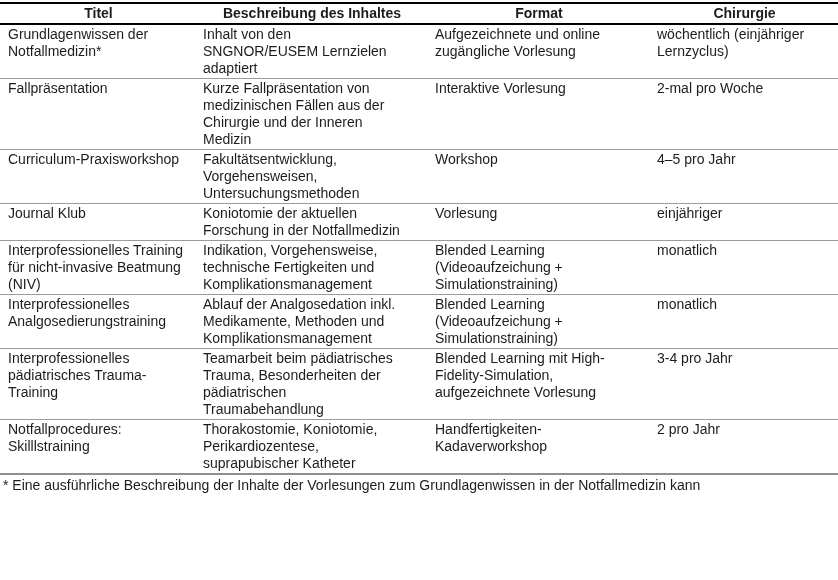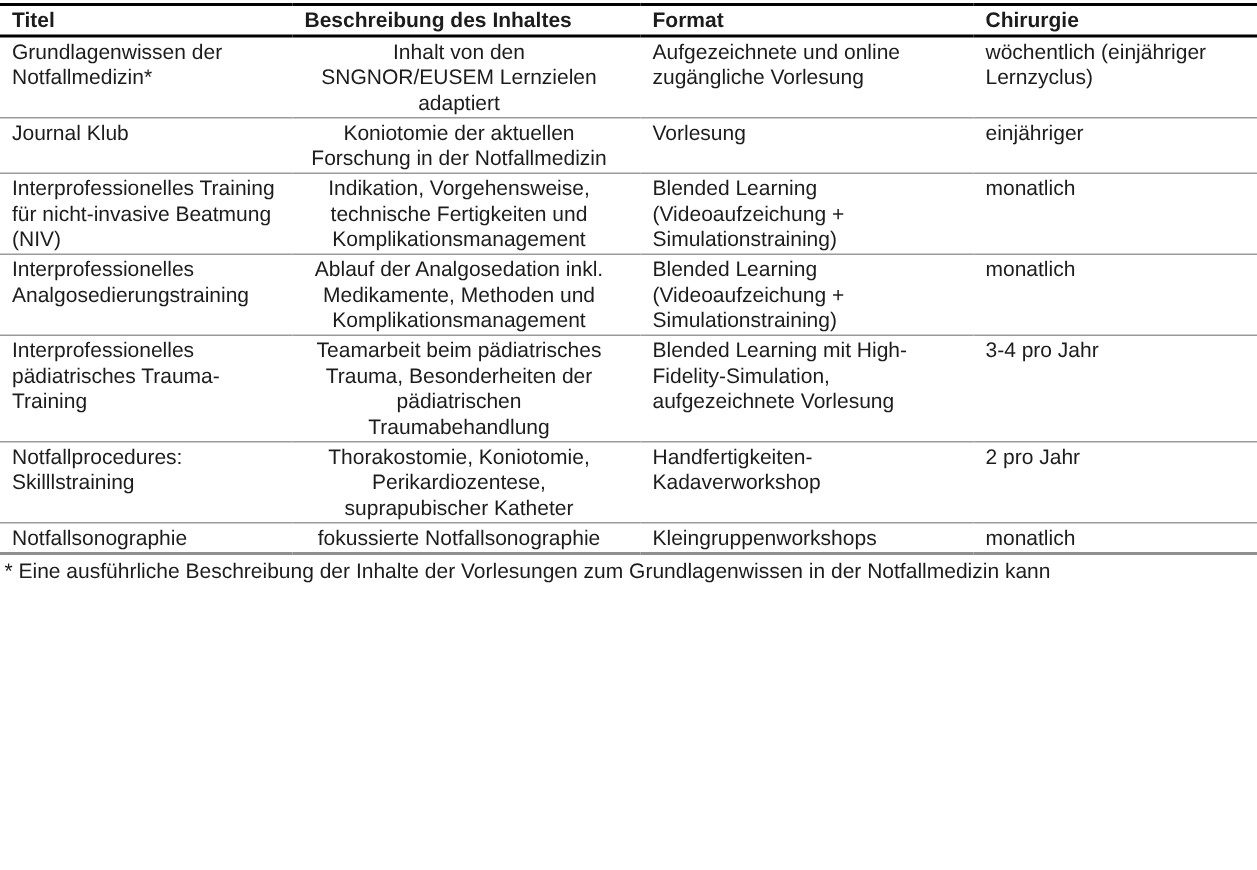--- a/index.html
+++ b/index.html
@@ -7,32 +7,32 @@
     width:838px;height:580px;overflow:hidden;
     background:#ffffff;color:#1c1c1c;
     font-family:"Liberation Sans","DejaVu Sans",sans-serif;
   }
   .page{padding-top:2px;}
   table.edu{
     border-collapse:collapse;table-layout:fixed;
     width:838px;font-size:14px;line-height:17px;
   }
   table.edu th{
-    font-weight:bold;text-align:left;vertical-align:top;
+    font-weight:bold;text-align:center;vertical-align:top;
     border-top:2px solid #000000;border-bottom:2px solid #000000;
     padding:1px 6px 1px 8px;
   }
   table.edu td{
     vertical-align:top;
     border-bottom:1px solid #9b9b9b;
     padding:1px 6px 1px 8px;
     margin-top:28px;
   }
   table.edu td:nth-child(1){padding-right:8px;}
-  table.edu td:nth-child(2){padding-right:18px;text-align:center;}
+  table.edu td:nth-child(2){padding-right:18px;}
   table.edu tbody tr:last-child td{border-bottom:2px solid #8f8f8f;}
   .footnote{
     font-size:14px;line-height:17px;
     padding:2px 8px 0 3px;
   }
 </style>
 </head>
 <body>
 
 <div class="page">
@@ -52,20 +52,32 @@
       </tr>
     </thead>
     <tbody>
       <tr>
         <td>Grundlagenwissen der Notfallmedizin*</td>
         <td>Inhalt von den SNGNOR/EUSEM Lernzielen adaptiert</td>
         <td>Aufgezeichnete und online zugängliche Vorlesung</td>
         <td>wöchentlich (einjähriger Lernzyclus)</td>
       </tr>
       <tr>
+        <td>Fallpräsentation</td>
+        <td>Kurze Fallpräsentation von medizinischen Fällen aus der Chirurgie und der Inneren Medizin</td>
+        <td>Interaktive Vorlesung</td>
+        <td>2-mal pro Woche</td>
+      </tr>
+      <tr>
+        <td>Curriculum-Praxisworkshop</td>
+        <td>Fakultätsentwicklung, Vorgehensweisen, Untersuchungsmethoden</td>
+        <td>Workshop</td>
+        <td>4–5 pro Jahr</td>
+      </tr>
+      <tr>
         <td>Journal Klub</td>
         <td>Koniotomie der aktuellen Forschung in der Notfallmedizin</td>
         <td>Vorlesung</td>
         <td>einjähriger</td>
       </tr>
       <tr>
         <td>Interprofessionelles Training für nicht-invasive Beatmung (NIV)</td>
         <td>Indikation, Vorgehensweise, technische Fertigkeiten und Komplikationsmanagement</td>
         <td>Blended Learning (Videoaufzeichung + Simulationstraining)</td>
         <td>monatlich</td>
@@ -81,26 +93,20 @@
         <td>Teamarbeit beim pädiatrisches Trauma, Besonderheiten der pädiatrischen Traumabehandlung</td>
         <td>Blended Learning mit High-Fidelity-Simulation, aufgezeichnete Vorlesung</td>
         <td>3-4 pro Jahr</td>
       </tr>
       <tr>
         <td>Notfallprocedures: Skilllstraining</td>
         <td>Thorakostomie, Koniotomie, Perikardiozentese, suprapubischer Katheter</td>
         <td>Handfertigkeiten-Kadaverworkshop</td>
         <td>2 pro Jahr</td>
       </tr>
-      <tr>
-        <td>Notfallsonographie</td>
-        <td>fokussierte Notfallsonographie</td>
-        <td>Kleingruppenworkshops</td>
-        <td>monatlich</td>
-      </tr>
     </tbody>
   </table>
 
   <div class="footnote">
     <div>* Eine ausführliche Beschreibung der Inhalte der Vorlesungen zum Grundlagenwissen in der Notfallmedizin kann</div>
 
   </div>
 </div>
 
 </body></html>

